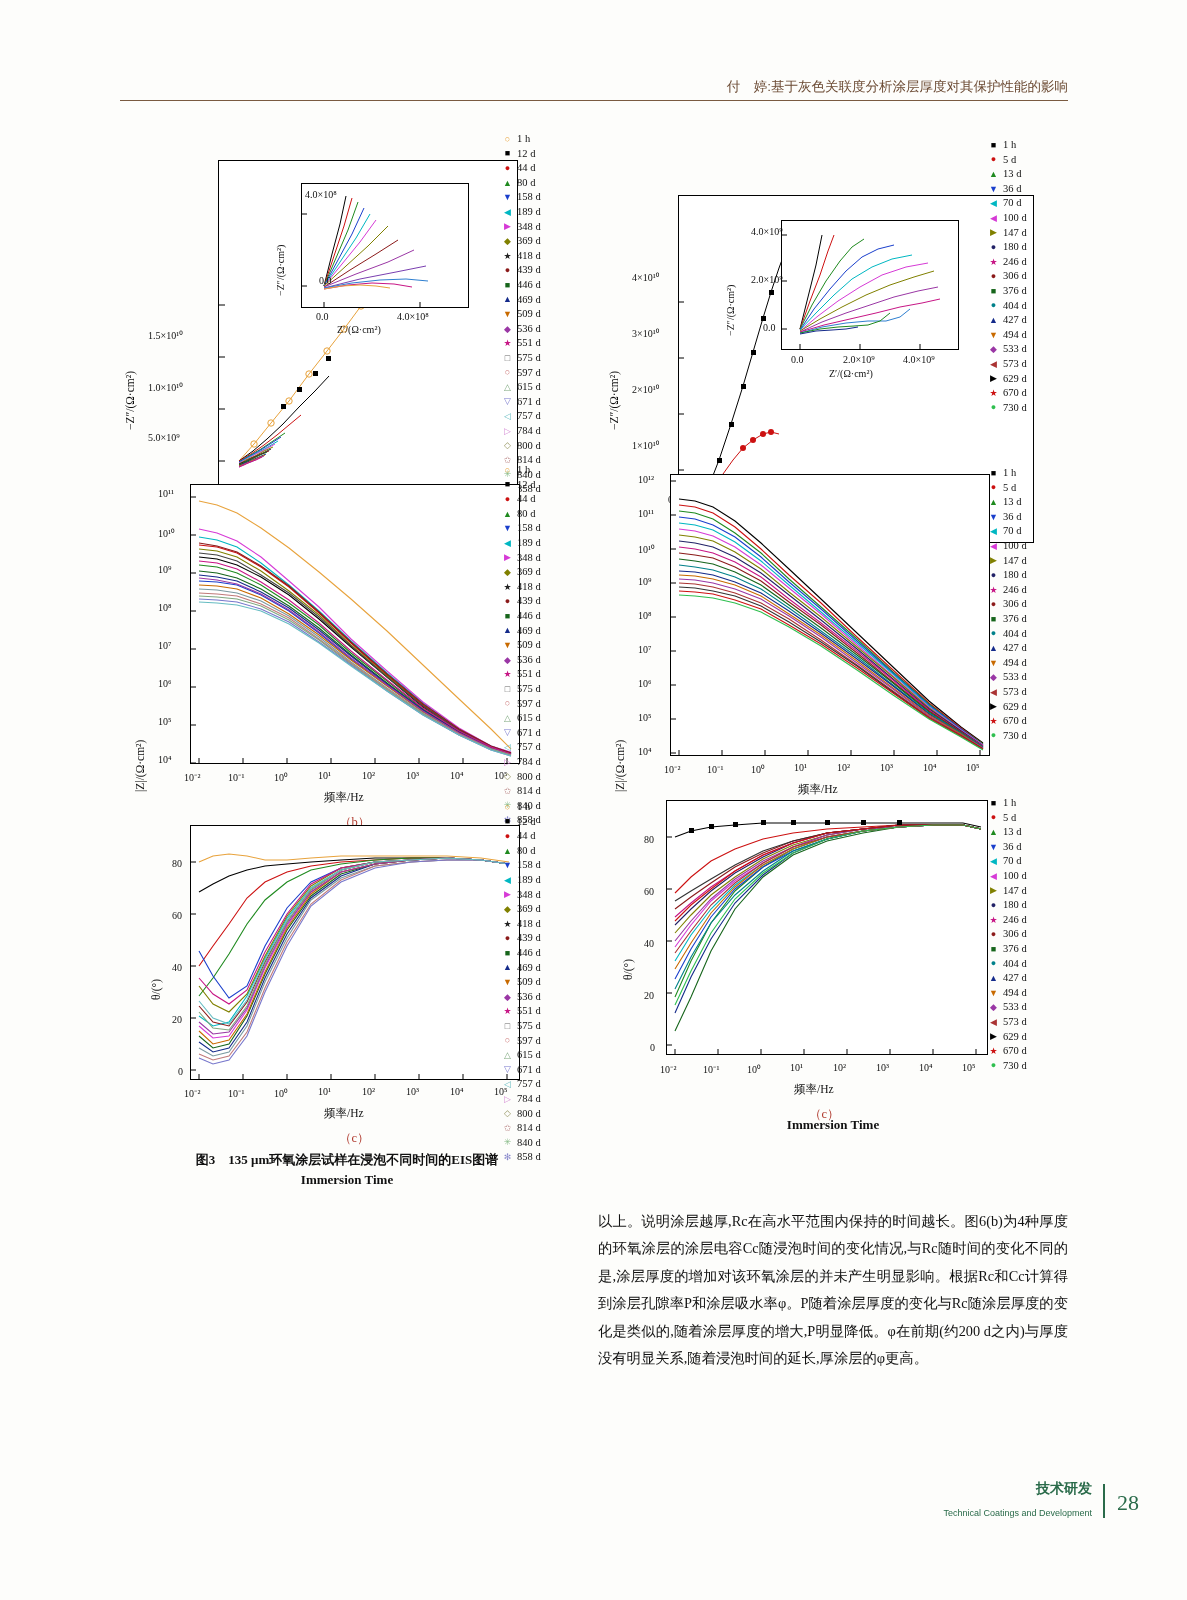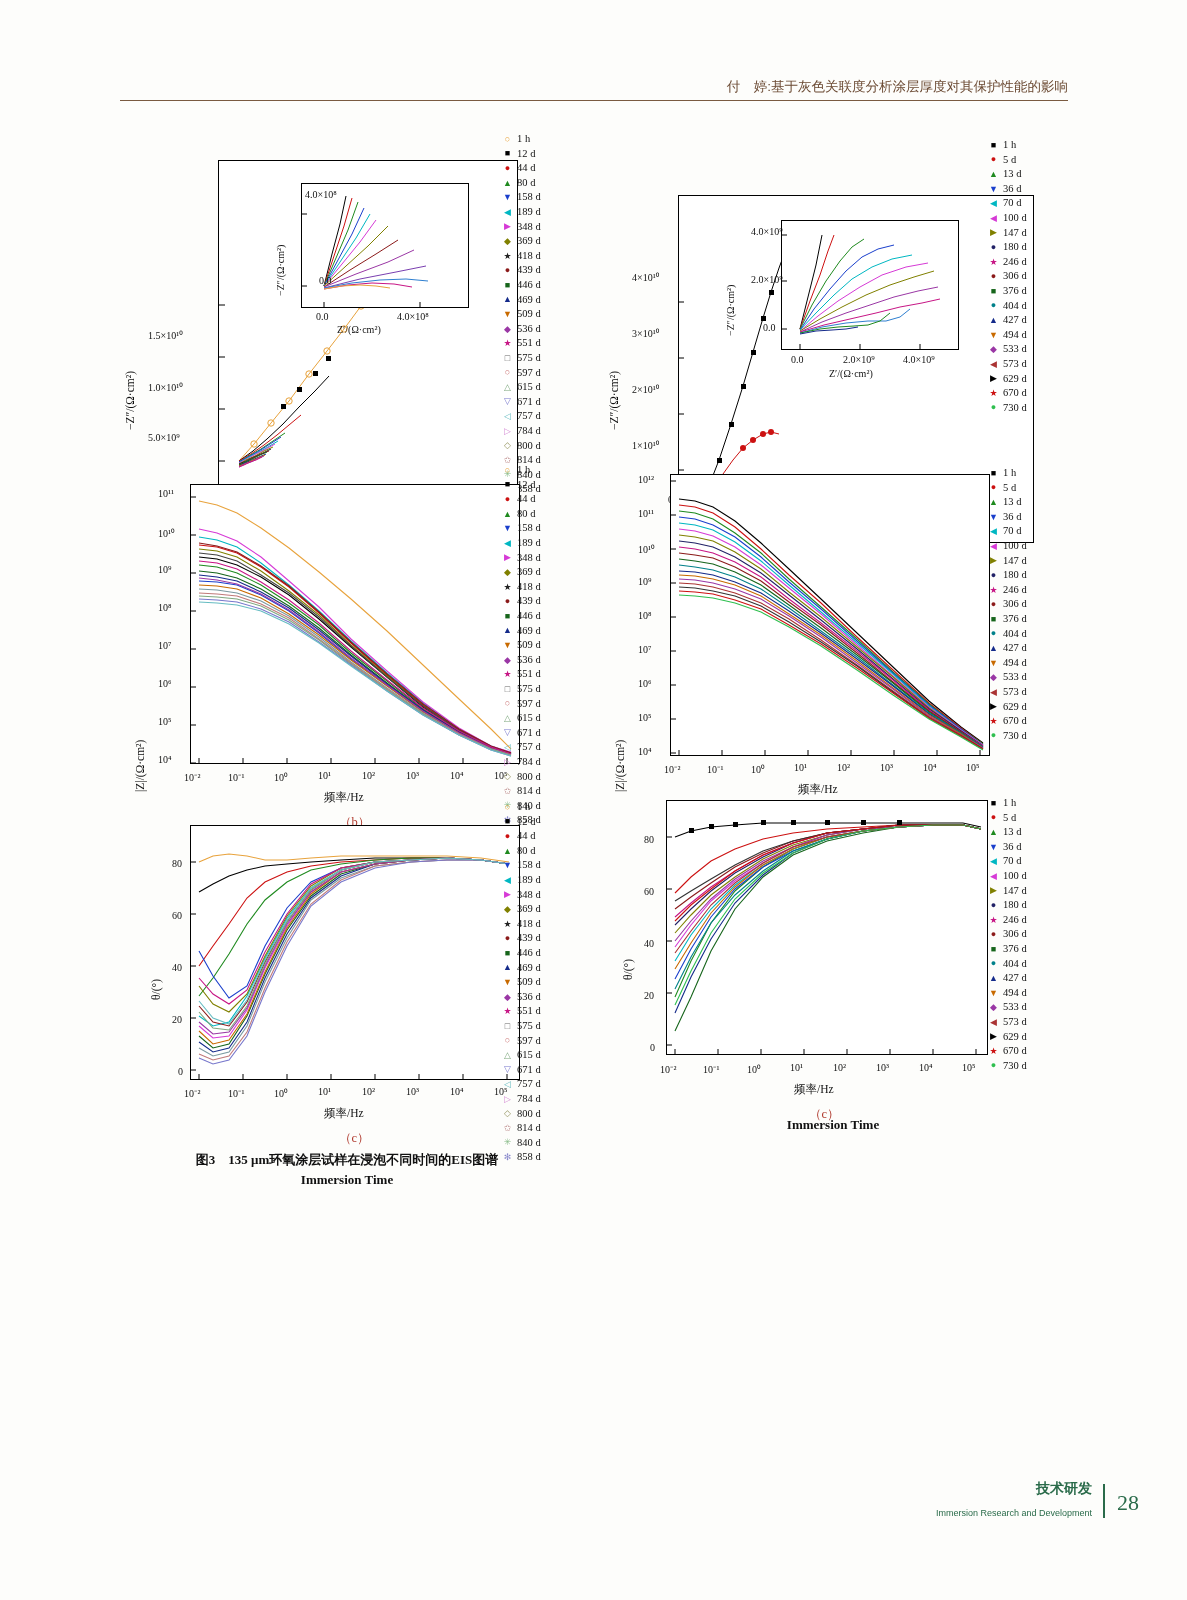--- a/index.html
+++ b/index.html
@@ -1068,19 +1068,22 @@
         <span class="mk" style="color:#2fbf4f">●</span>
         <span class="tx">730 d</span>
       </div>
   </div>
 
   <div class="cap" style="left:598px;top:1115px;width:470px;">
     <div class="en"><b>Immersion Time</b></div>
   </div>
 
 
+  <div class="btext" style="left:598px;top:1208px;width:470px;">
+    <p>以上。说明涂层越厚,Rc在高水平范围内保持的时间越长。图6(b)为4种厚度的环氧涂层的涂层电容Cc随浸泡时间的变化情况,与Rc随时间的变化不同的是,涂层厚度的增加对该环氧涂层的并未产生明显影响。根据Rc和Cc计算得到涂层孔隙率P和涂层吸水率φ。P随着涂层厚度的变化与Rc随涂层厚度的变化是类似的,随着涂层厚度的增大,P明显降低。φ在前期(约200 d之内)与厚度没有明显关系,随着浸泡时间的延长,厚涂层的φ更高。</p>
+  </div>
 
   <div class="footer-cn">技术研发</div>
-  <div class="footer-en">Immersion Research and Development</div>
+  <div class="footer-en">Technical Coatings and Development</div>
   <div class="pg-rule"></div>
   <div class="pgnum">28</div>
 
 </div>
 
 </body></html>

